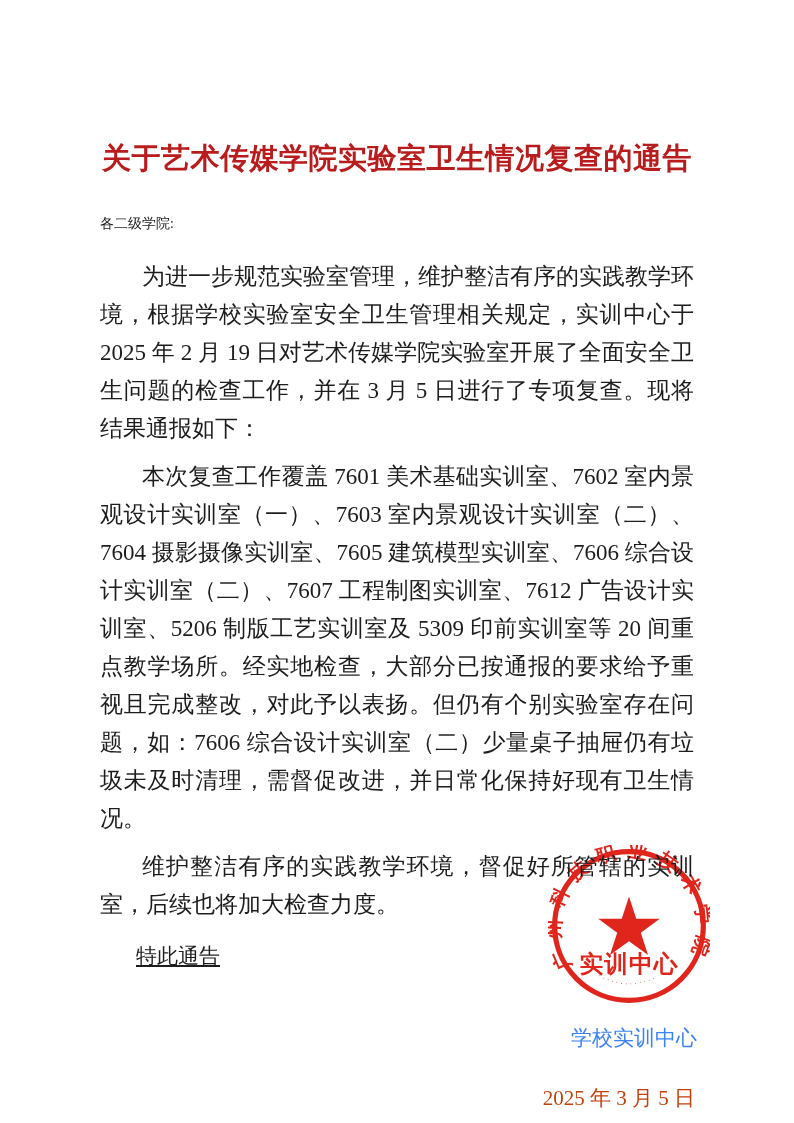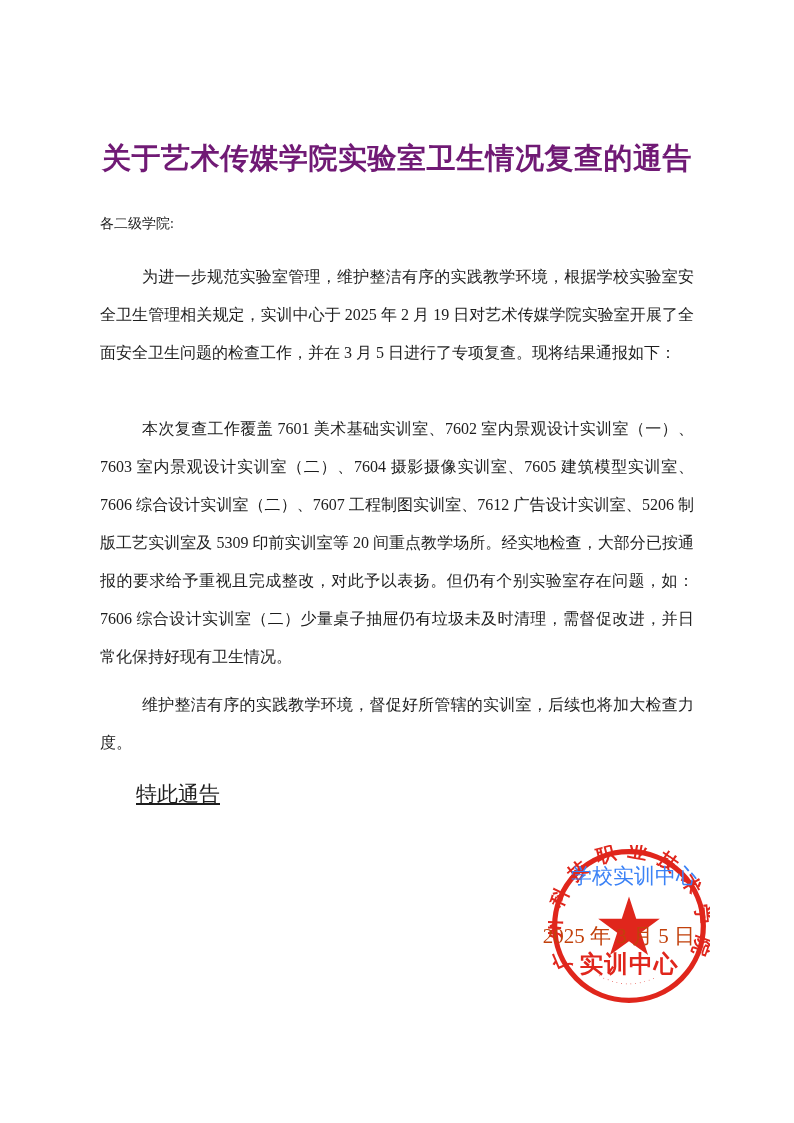--- a/index.html
+++ b/index.html
@@ -13,42 +13,42 @@
     color: #1d1d1d;
     overflow: hidden;
   }
   .doc-title {
     margin: 0;
     padding-top: 140px;
     text-align: center;
     font-size: 29px;
     line-height: 36px;
     font-weight: bold;
-    color: #701a75;
+    color: #b91c1c;
     letter-spacing: 0.5px;
   }
   .salutation {
     margin: 34px 100px 0 100px;
     font-size: 14px;
     line-height: 28px;
     position: relative;
     z-index: 2;
   }
   .body-para {
     margin: 16px 100px 0 100px;
     width: 594px;
-    font-size: 16px;
+    font-size: 23px;
     line-height: 38px;
     text-indent: 42px;
     text-align: justify;
     position: relative;
     z-index: 2;
   }
   .body-para.first { margin-top: 20px; }
-  .body-para.second { margin-top: 38px; }
+  .body-para.second { margin-top: 10px; }
   .body-para.third { margin-top: 10px; }
   .closing {
     margin: 18px 100px 0 100px;
     padding-left: 36px;
     font-size: 21px;
     line-height: 28px;
     position: relative;
     z-index: 2;
     text-decoration: underline;
   }

